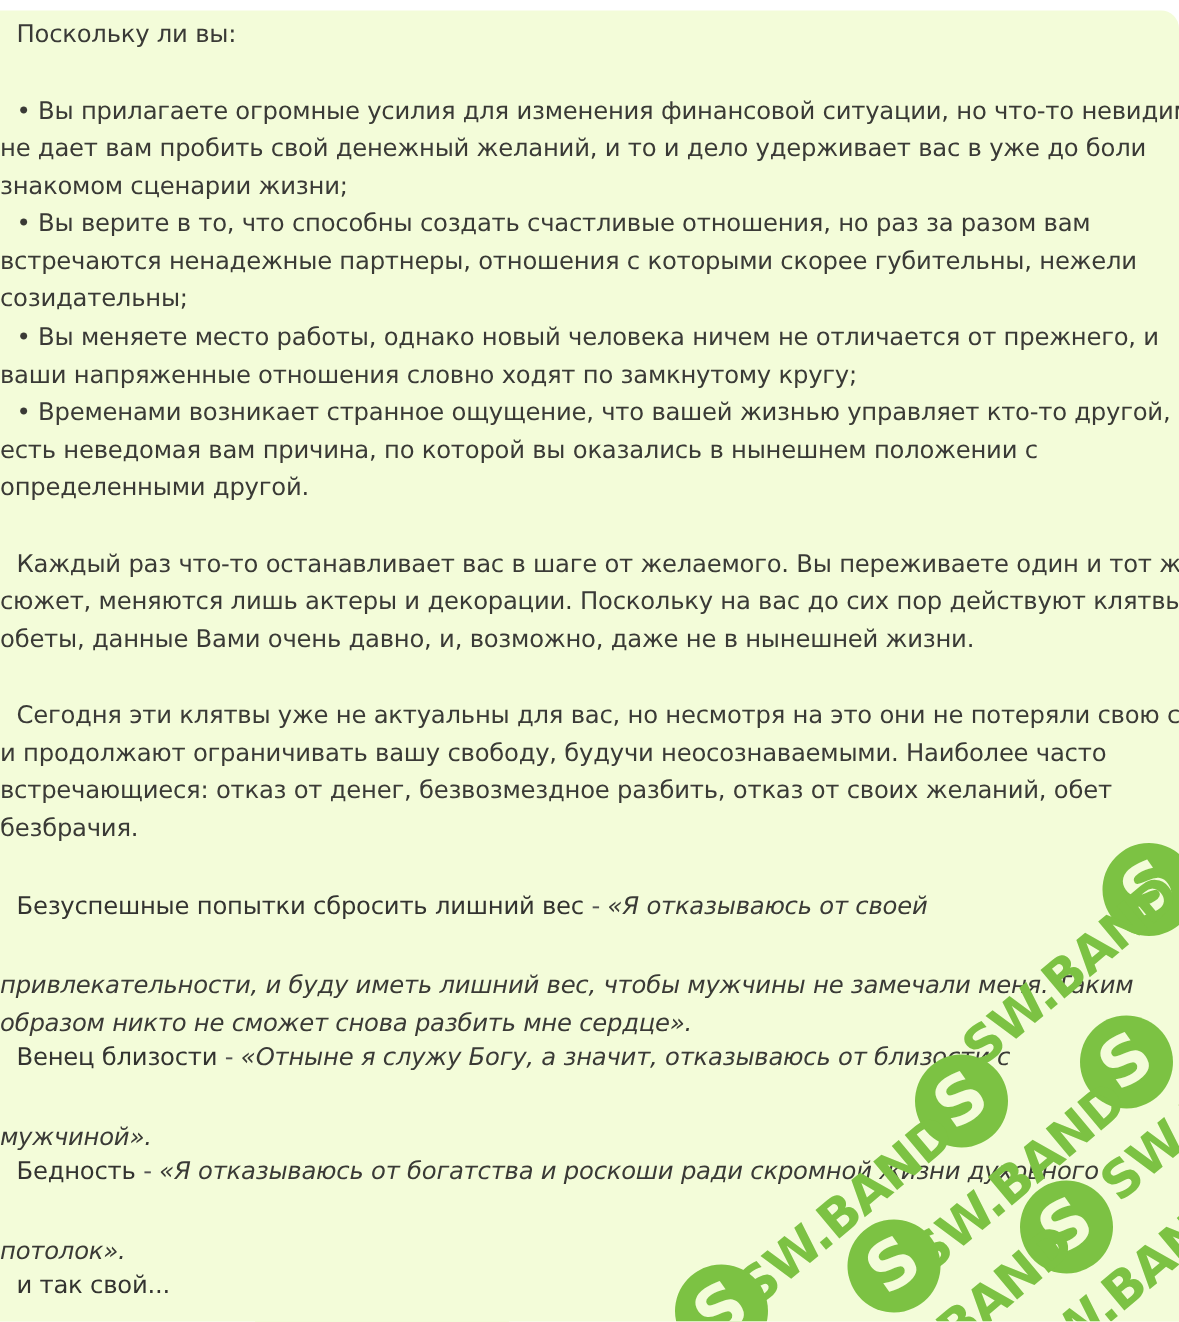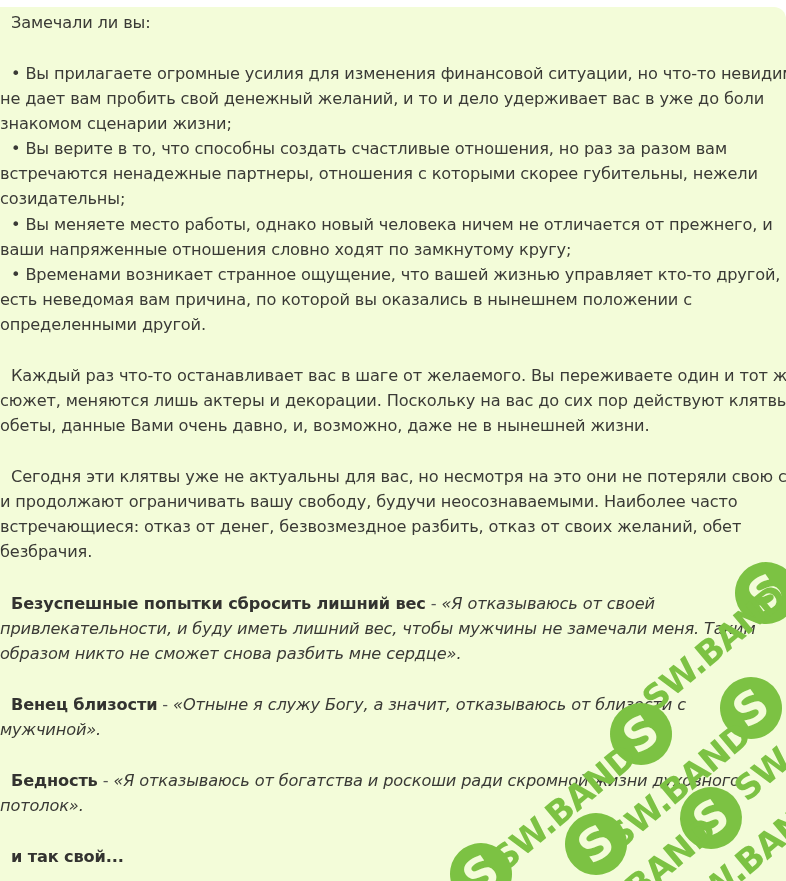--- a/index.html
+++ b/index.html
@@ -17,22 +17,22 @@
   .content {
     position: absolute; left: 0; top: 0; width: 786px;
     font-family: "DejaVu Sans", sans-serif;
     font-size: 16.2px;
     line-height: 25.2px;
     color: #3a3a36;
     letter-spacing: -0.15px;
   }
   .line { position: absolute; left: 0; white-space: nowrap; }
   .ind { padding-left: 11px; }
-  .bold { font-weight: bold; color: #333330; }
-  .it { font-style: italic; }
+  .bold { font-weight: normal; color: #333330; }
+  .it { font-style: italic; margin-top: 28px; }
   .dash { color: #555; }
 
   .wm { position: absolute; pointer-events: none; }
   .wm-circle {
     position: absolute; width: 62px; height: 62px; border-radius: 50%;
     background: #7cc243;
     color: #f3fcd9; font-family: "DejaVu Sans", sans-serif; font-weight: bold;
     font-size: 44px; line-height: 62px; text-align: center;
     transform: rotate(-35deg);
   }
@@ -42,21 +42,21 @@
     transform: rotate(-40deg); transform-origin: left bottom; white-space: nowrap;
     letter-spacing: -1px;
   }
 </style>
 </head>
 <body>
 
 <div class="panel">
   <div class="content">
 
-    <div class="line ind" style="top:3px">Замечали ли вы:</div>
+    <div class="line ind" style="top:3px">Поскольку ли вы:</div>
 
     <div class="line ind" style="top:54px">• Вы прилагаете огромные усилия для изменения финансовой ситуации, но что-то невидимое</div>
     <div class="line" style="top:79px">не дает вам пробить свой денежный желаний, и то и дело удерживает вас в уже до боли</div>
     <div class="line" style="top:104px">знакомом сценарии жизни;</div>
 
     <div class="line ind" style="top:129px">• Вы верите в то, что способны создать счастливые отношения, но раз за разом вам</div>
     <div class="line" style="top:154px">встречаются ненадежные партнеры, отношения с которыми скорее губительны, нежели</div>
     <div class="line" style="top:179px">созидательны;</div>
 
     <div class="line ind" style="top:205px">• Вы меняете место работы, однако новый человека ничем не отличается от прежнего, и</div>

